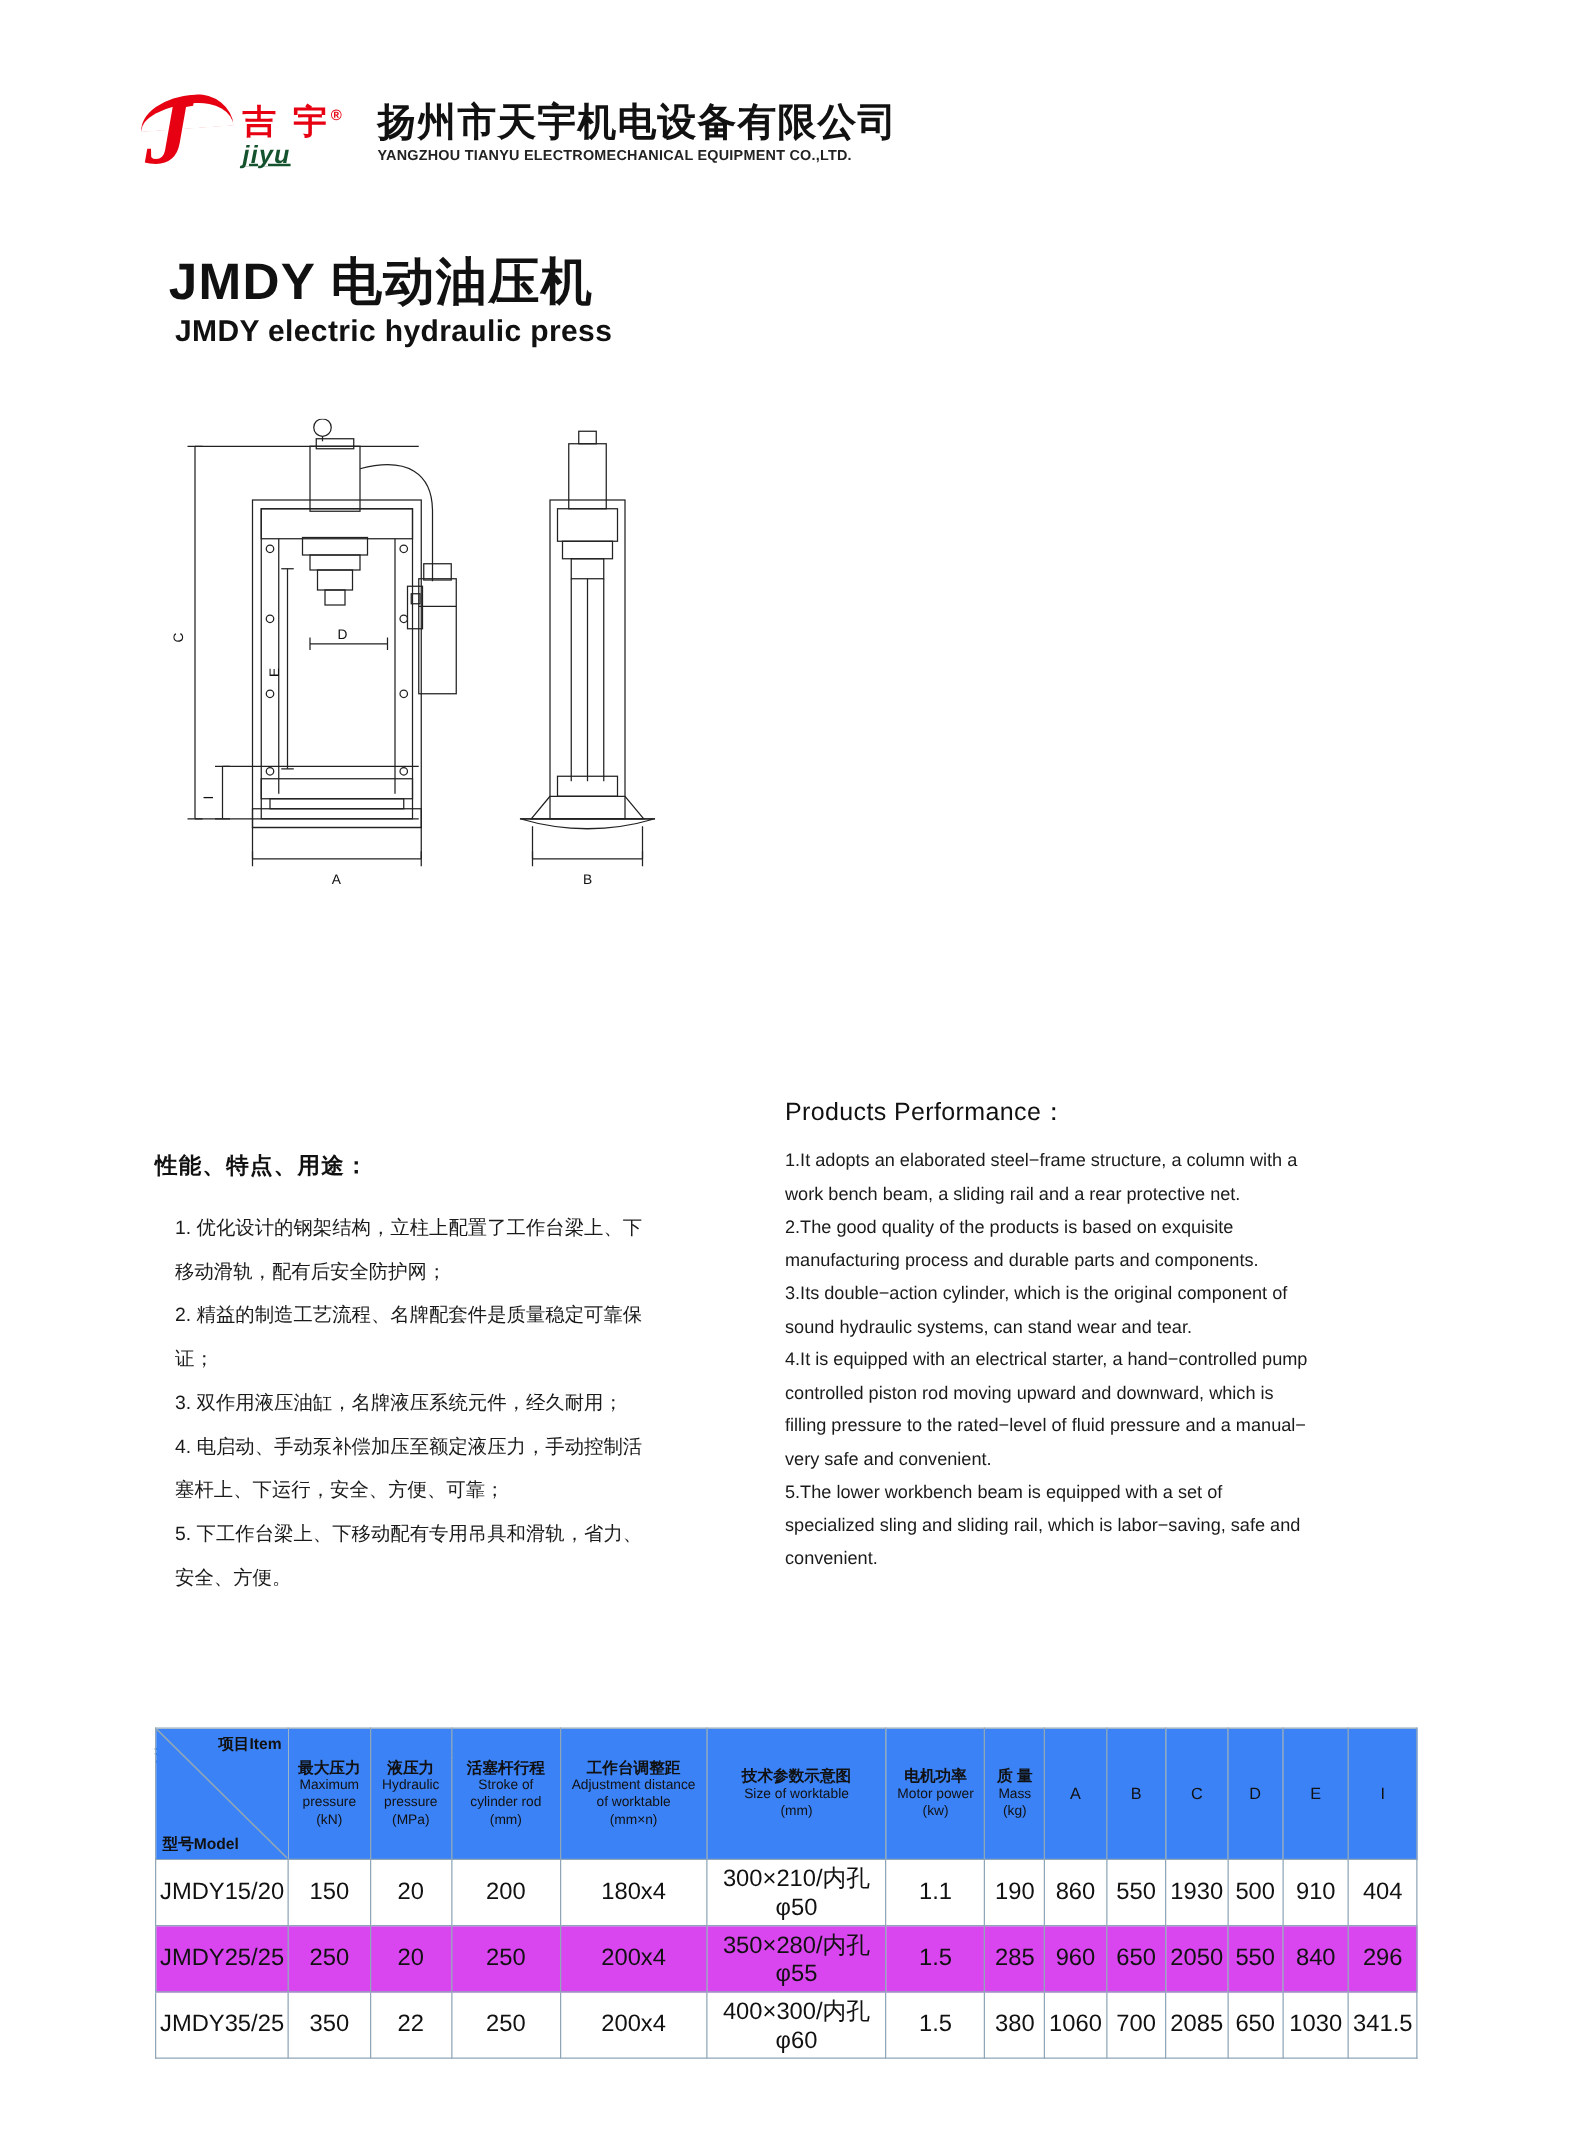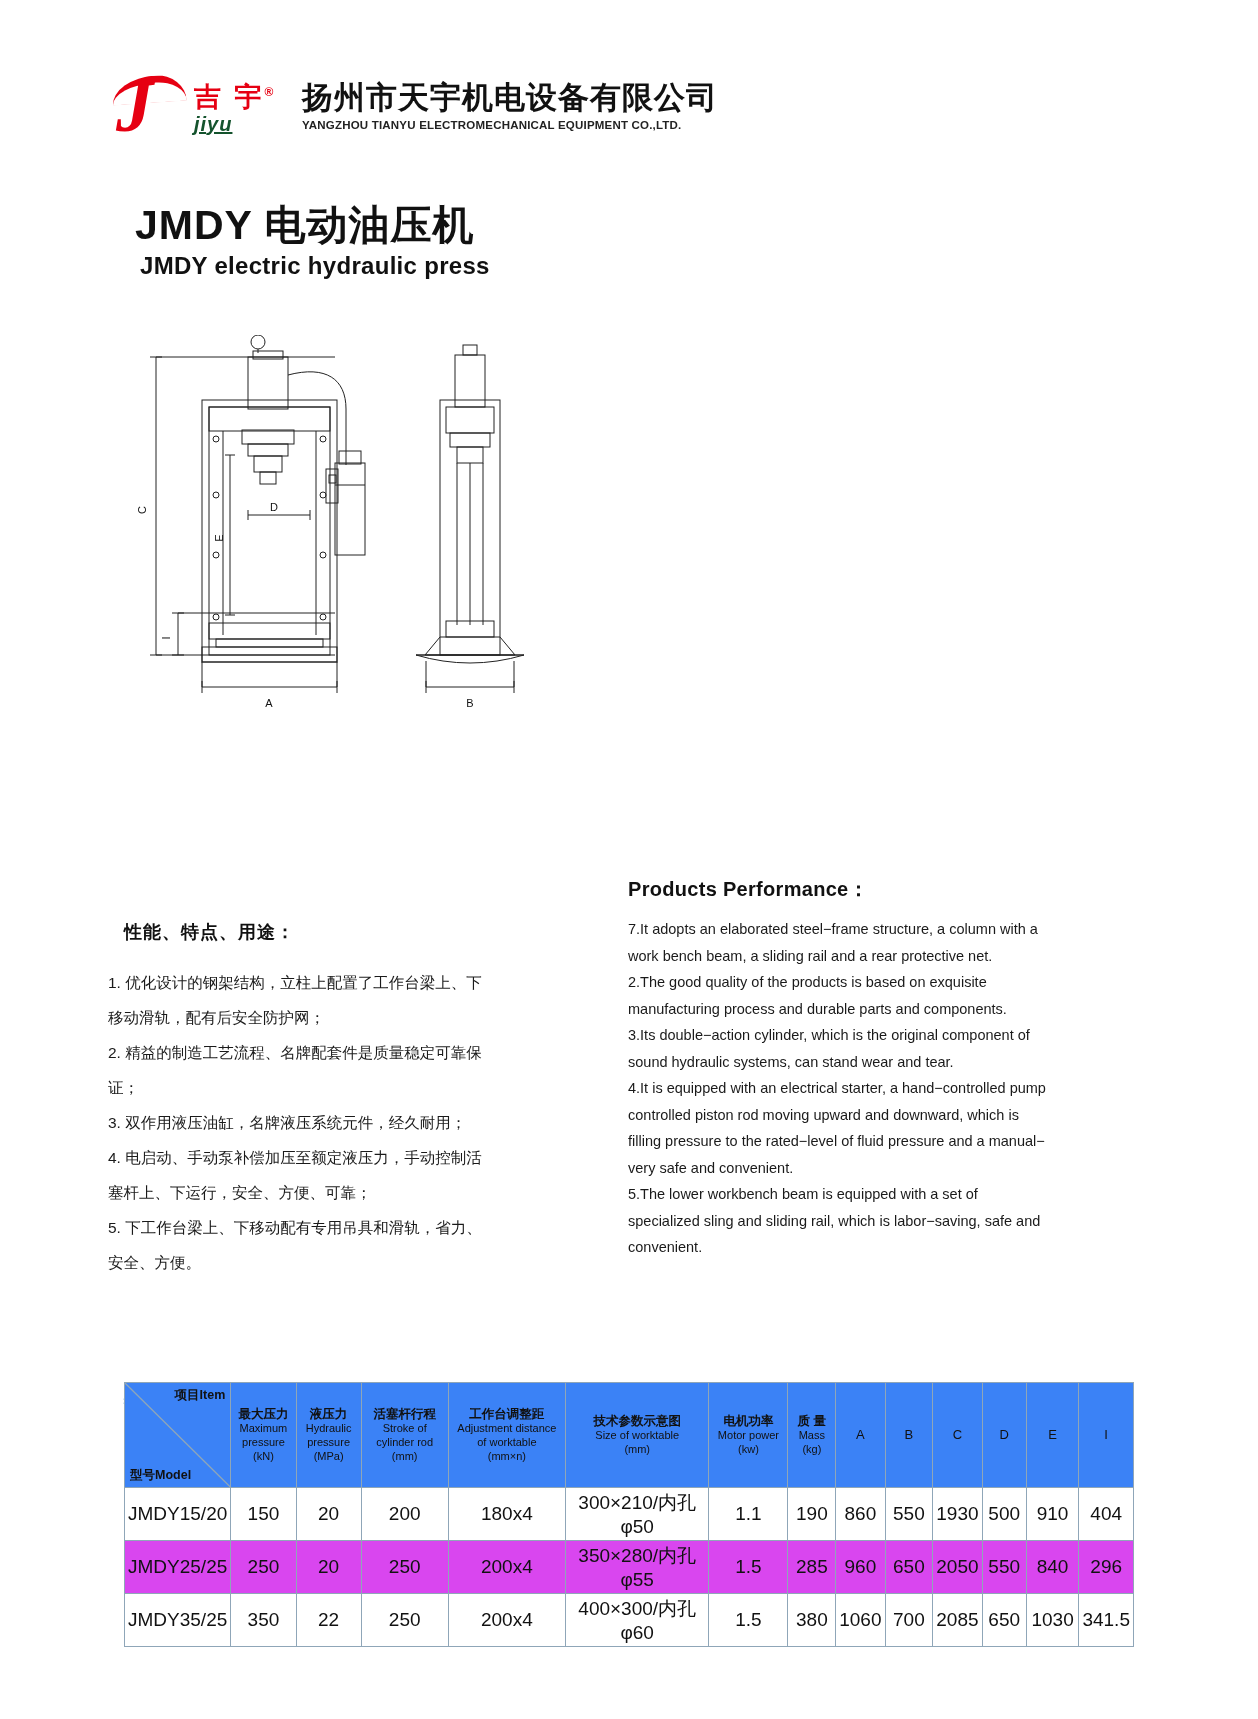--- a/index.html
+++ b/index.html
@@ -132,35 +132,35 @@
     top: 920px;
     left: 124px;
     font-size: 18px;
     font-weight: bold;
     color: #111;
     letter-spacing: 1px;
   }
   .feat-body {
     position: absolute;
     top: 965px;
-    left: 108px;
+    left: 140px;
     width: 440px;
     font-size: 15.5px;
     line-height: 35px;
     color: #1a1a1a;
   }
   .feat-body p { margin: 0; }
 
   
   .perf-head {
     position: absolute;
     top: 876px;
     left: 628px;
     font-size: 20px;
-    font-weight: bold;
+    font-weight: normal;
     color: #111;
     letter-spacing: 0.3px;
   }
   .perf-body {
     position: absolute;
     top: 916px;
     left: 628px;
     width: 440px;
     font-size: 14.5px;
     line-height: 26.5px;
@@ -374,21 +374,21 @@
   <p>证；</p>
   <p>3. 双作用液压油缸，名牌液压系统元件，经久耐用；</p>
   <p>4. 电启动、手动泵补偿加压至额定液压力，手动控制活</p>
   <p>塞杆上、下运行，安全、方便、可靠；</p>
   <p>5. 下工作台梁上、下移动配有专用吊具和滑轨，省力、</p>
   <p>安全、方便。</p>
 </div>
 
 <div class="perf-head">Products Performance：</div>
 <div class="perf-body">
-  <p>7.It adopts an elaborated steel−frame structure, a column with a</p>
+  <p>1.It adopts an elaborated steel−frame structure, a column with a</p>
   <p>work bench beam, a sliding rail and a rear protective net.</p>
   <p>2.The good quality of the products is based on exquisite</p>
   <p>manufacturing process and durable parts and components.</p>
   <p>3.Its double−action cylinder, which is the original component of</p>
   <p>sound hydraulic systems, can stand wear and tear.</p>
   <p>4.It is equipped with an electrical starter, a hand−controlled pump</p>
   <p>controlled piston rod moving upward and downward, which is</p>
   <p>filling pressure to the rated−level of fluid pressure and a manual−</p>
   <p>very safe and convenient.</p>
   <p>5.The lower workbench beam is equipped with a set of</p>

